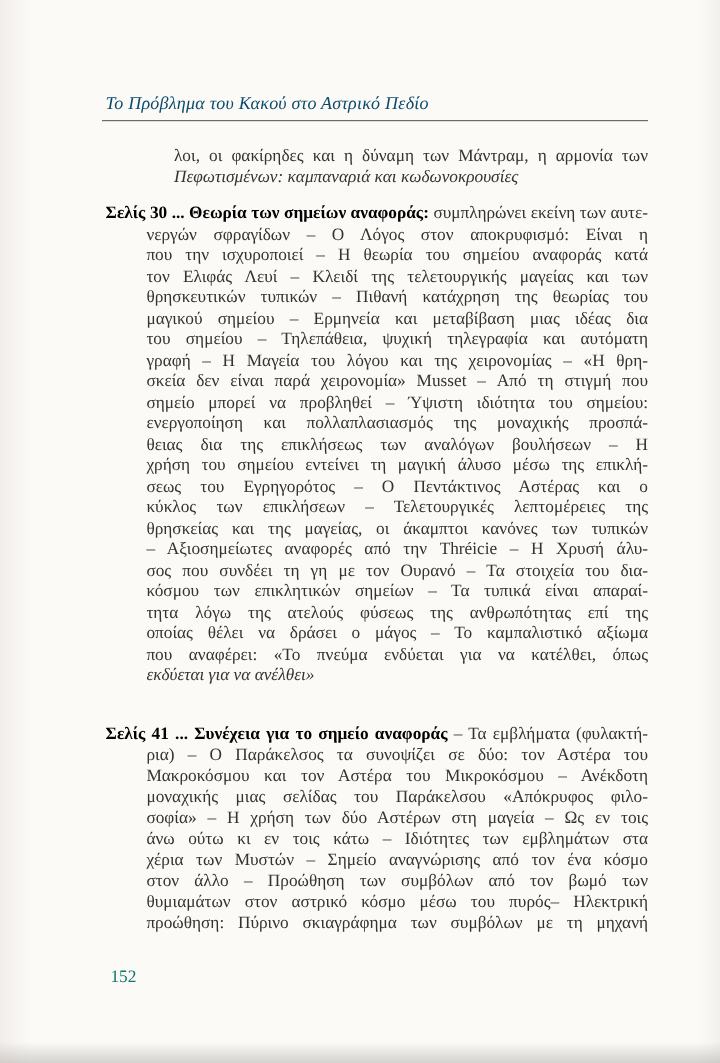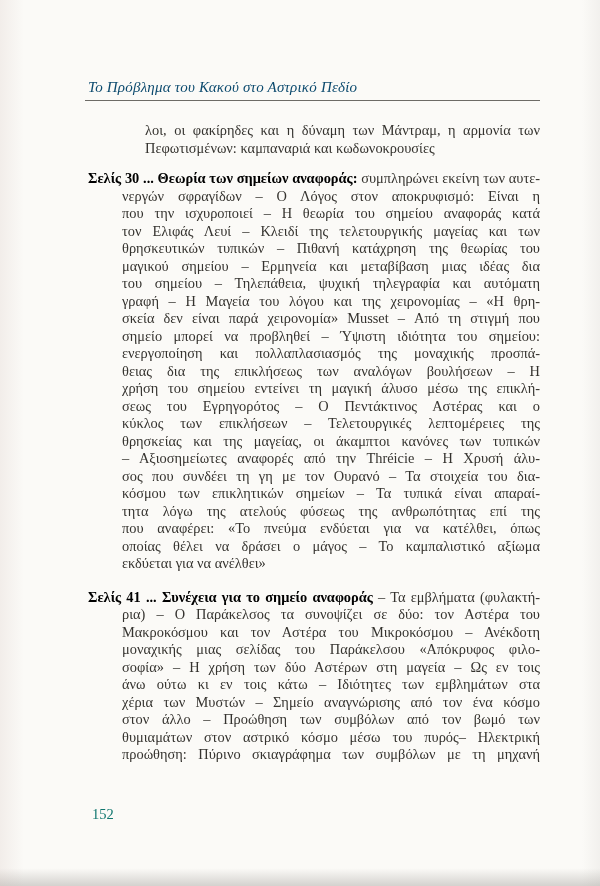--- a/index.html
+++ b/index.html
@@ -33,31 +33,31 @@
     letter-spacing: 0.2px;
   }
   .header-rule {
     border: 0;
     border-top: 1.6px solid #6d6b66;
     margin: 4px 0 0 -3px;
     width: 455px;
   }
   .intro { margin: 21px 0 0 57px; }
   .entries { margin-top: 13px; }
-  .entry { padding-left: 34px; margin-top: 16px; }
+  .entry { padding-left: 34px; margin-top: 31px; }
   .entry:first-child { margin-top: 0; }
   .entry .first { margin-left: -34px; word-spacing: -0.6px; }
   .ln {
     font-size: 14.4px;
     line-height: 17.5px;
     text-align: justify;
     text-align-last: justify;
     -webkit-hyphens: none; hyphens: none;
   }
-  .ln-last { text-align: center; text-align-last: left; }
+  .ln-last { text-align: center; text-align-last: left; font-style: italic; }
   .b { font-weight: bold; color: #000000; }
   .folio {
     position: absolute;
     left: 92px; top: 806px;
     font-size: 14.5px;
     color: #0f766e;
   }
 </style>
 </head>
 <body>
@@ -90,22 +90,22 @@
         <div class="ln">ενεργοποίηση και πολλαπλασιασμός της μοναχικής προσπά-</div>
         <div class="ln">θειας δια της επικλήσεως των αναλόγων βουλήσεων – Η</div>
         <div class="ln">χρήση του σημείου εντείνει τη μαγική άλυσο μέσω της επικλή-</div>
         <div class="ln">σεως του Εγρηγορότος – Ο Πεντάκτινος Αστέρας και ο</div>
         <div class="ln">κύκλος των επικλήσεων – Τελετουργικές λεπτομέρειες της</div>
         <div class="ln">θρησκείας και της μαγείας, οι άκαμπτοι κανόνες των τυπικών</div>
         <div class="ln">– Αξιοσημείωτες αναφορές από την Thréicie – Η Χρυσή άλυ-</div>
         <div class="ln">σος που συνδέει τη γη με τον Ουρανό – Τα στοιχεία του δια-</div>
         <div class="ln">κόσμου των επικλητικών σημείων – Τα τυπικά είναι απαραί-</div>
         <div class="ln">τητα λόγω της ατελούς φύσεως της ανθρωπότητας επί της</div>
+        <div class="ln">οποίας θέλει να δράσει ο μάγος – Το καμπαλιστικό αξίωμα</div>
         <div class="ln">που αναφέρει: «Το πνεύμα ενδύεται για να κατέλθει, όπως</div>
-        <div class="ln">οποίας θέλει να δράσει ο μάγος – Το καμπαλιστικό αξίωμα</div>
         <div class="ln ln-last">εκδύεται για να ανέλθει»</div>
       </div>
       <div class="entry">
         <div class="ln first"><span class="b">Σελίς 41 ... Συνέχεια για το σημείο αναφοράς</span><span> – Τα εμβλήματα (φυλακτή-</span></div>
         <div class="ln">ρια) – Ο Παράκελσος τα συνοψίζει σε δύο: τον Αστέρα του</div>
         <div class="ln">Μακροκόσμου και τον Αστέρα του Μικροκόσμου – Ανέκδοτη</div>
         <div class="ln">μοναχικής μιας σελίδας του Παράκελσου «Απόκρυφος φιλο-</div>
         <div class="ln">σοφία» – Η χρήση των δύο Αστέρων στη μαγεία – Ως εν τοις</div>
         <div class="ln">άνω ούτω κι εν τοις κάτω – Ιδιότητες των εμβλημάτων στα</div>
         <div class="ln">χέρια των Μυστών – Σημείο αναγνώρισης από τον ένα κόσμο</div>

